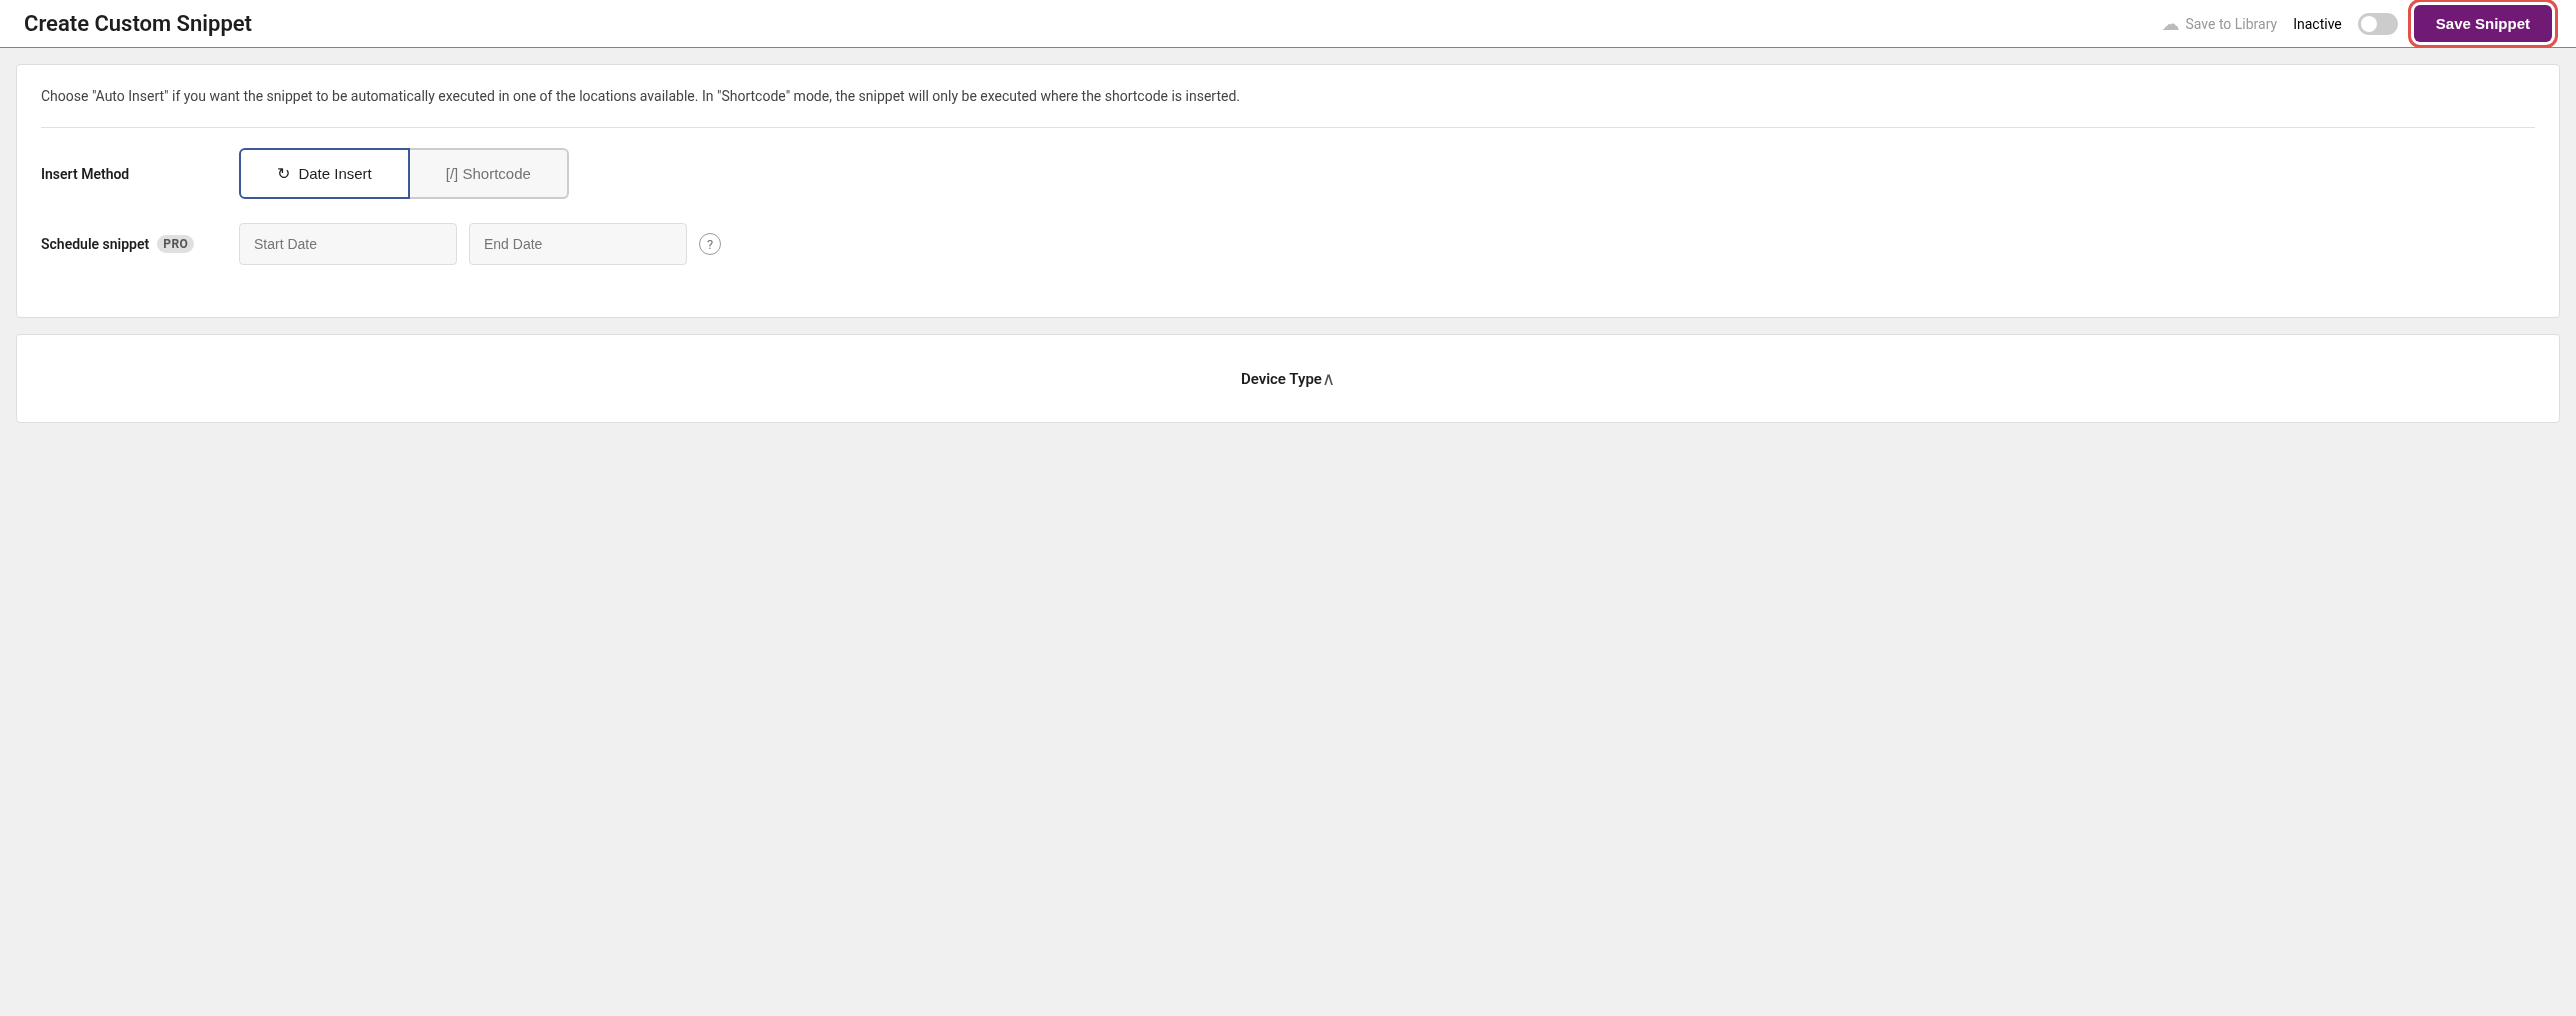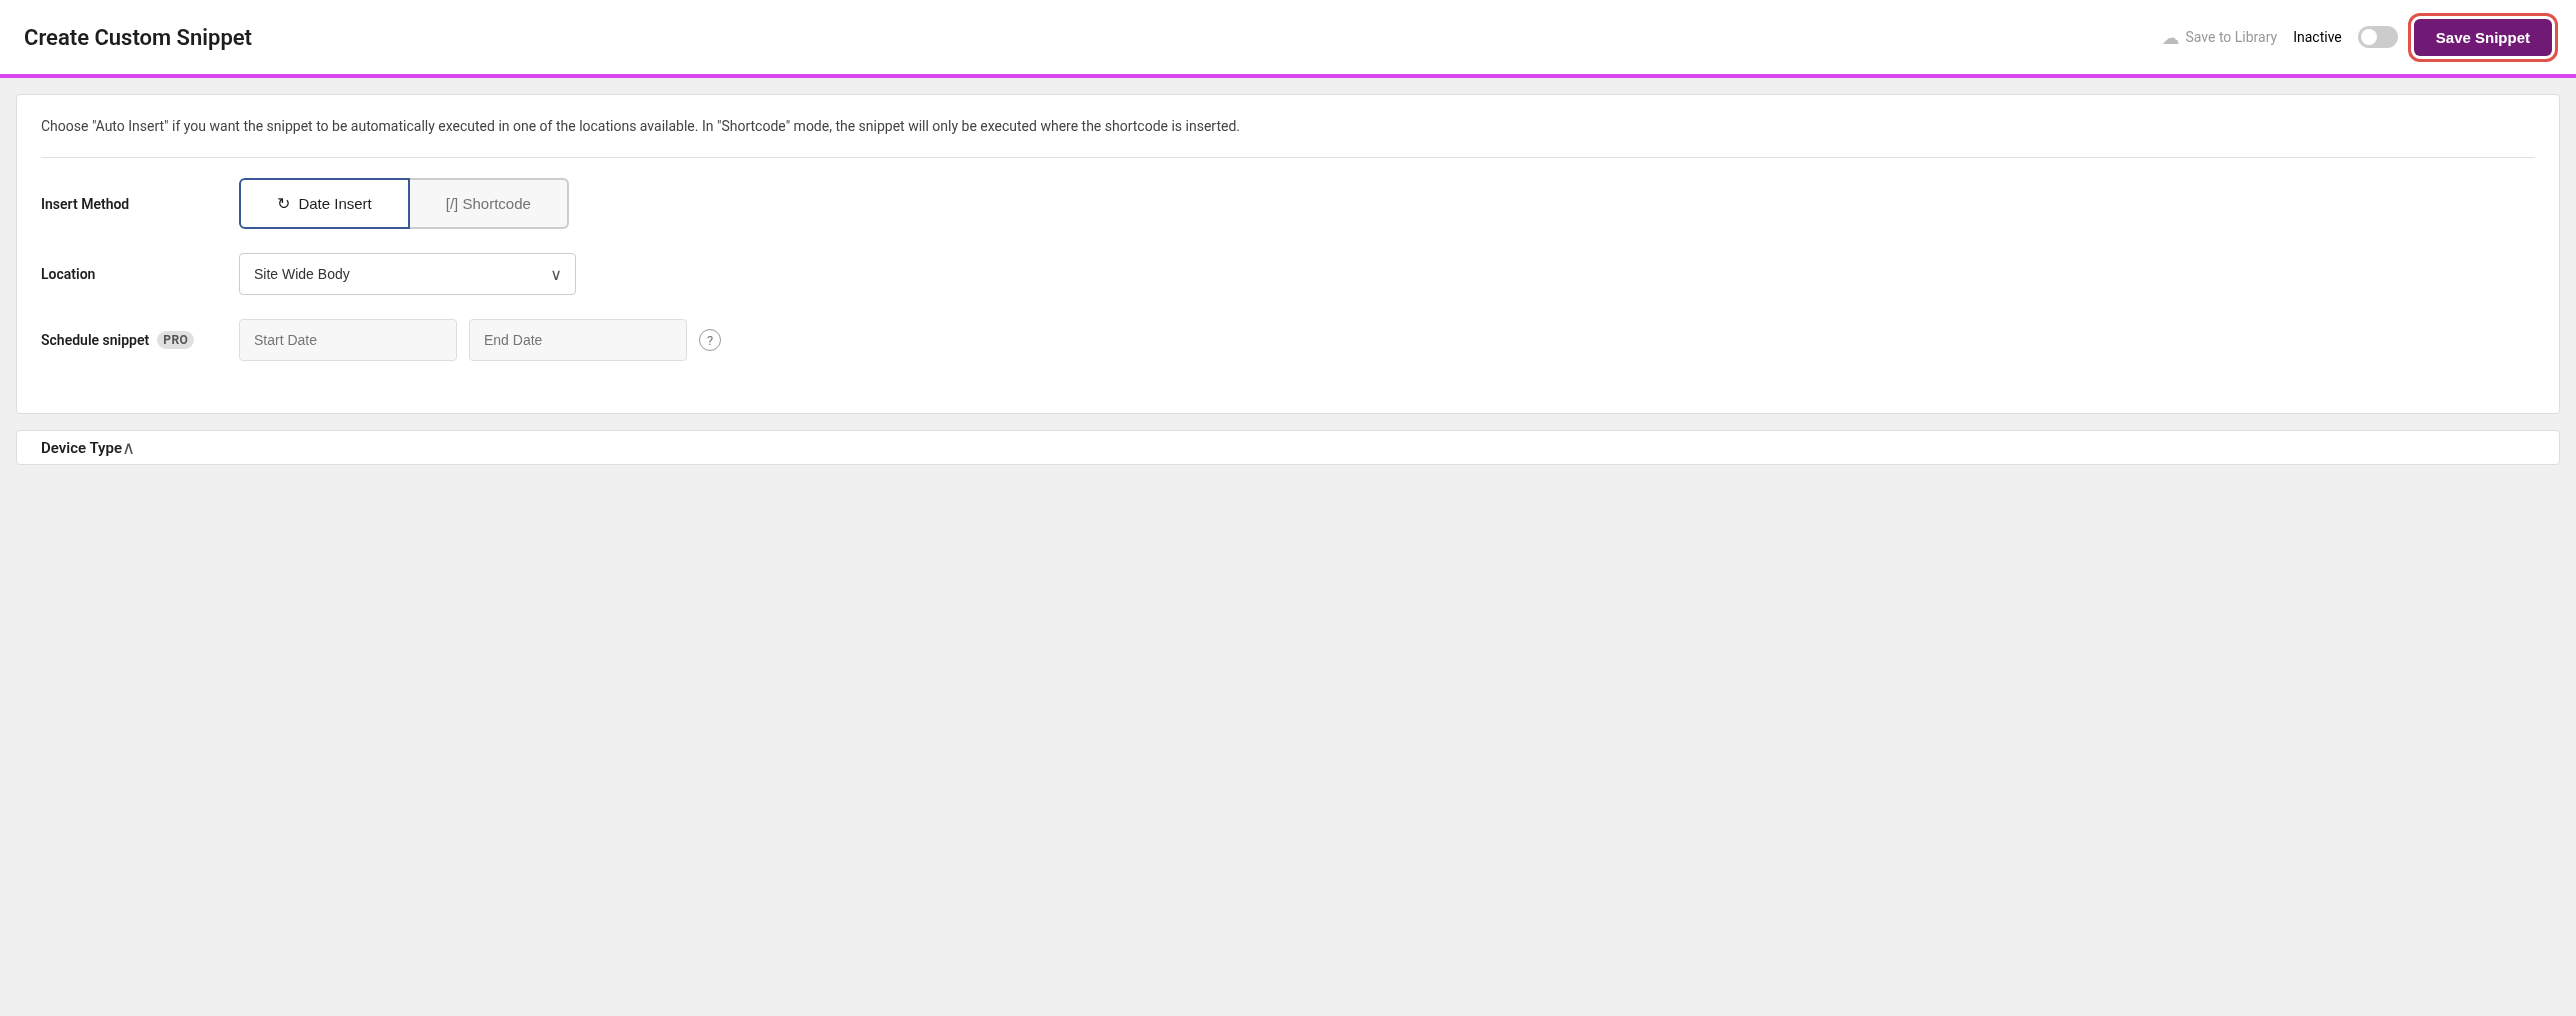--- a/index.html
+++ b/index.html
@@ -10,23 +10,23 @@
 
     body {
       font-family: -apple-system, BlinkMacSystemFont, 'Segoe UI', Roboto, Oxygen, sans-serif;
       background-color: #f0f0f1;
       color: #1e1e1e;
       font-size: 14px;
     }
 
     .header {
       background: #fff;
-      border-bottom: 4px solid #d946ef;
+      border-bottom: 1px solid #d946ef;
       padding: 0 24px;
-      height: 78px;
+      height: 48px;
       display: flex;
       align-items: center;
       justify-content: space-between;
     }
 
     .header-title {
       font-size: 22px;
       font-weight: 600;
       color: #1e1e1e;
     }
@@ -238,22 +238,22 @@
     .device-type-card {
       background: #fff;
       border: 1px solid #ddd;
       margin: 16px;
       border-radius: 4px;
     }
 
     .device-type-header {
       display: flex;
       align-items: center;
-      justify-content: flex-start;
-      padding: 6px 24px;
+      justify-content: center;
+      padding: 33px 24px;
       cursor: pointer;
     }
 
     .device-type-title {
       font-weight: 600;
       font-size: 15px;
       color: #1e1e1e;
     }
 
     .chevron-up {
@@ -289,29 +289,20 @@
         <button class="method-btn active">
           <span style="font-size:16px;">↻</span>
           <span>Date Insert</span>
         </button>
         <button class="method-btn">
           <span>[/] Shortcode</span>
         </button>
       </div>
     </div>
 
-    <div class="form-row">
-      <label class="form-label">Location</label>
-      <div class="select-wrapper">
-        <select>
-          <option>Site Wide Body</option>
-        </select>
-        <span class="select-chevron">∨</span>
-      </div>
-    </div>
 
     <div class="form-row">
       <label class="form-label">
         <span>Schedule snippet</span>
         <span class="pro-badge">PRO</span>
       </label>
       <div class="date-inputs">
         <input class="date-input" type="text" placeholder="Start Date" style="">
         <input class="date-input" type="text" placeholder="End Date" style="">
         <div class="help-icon">

